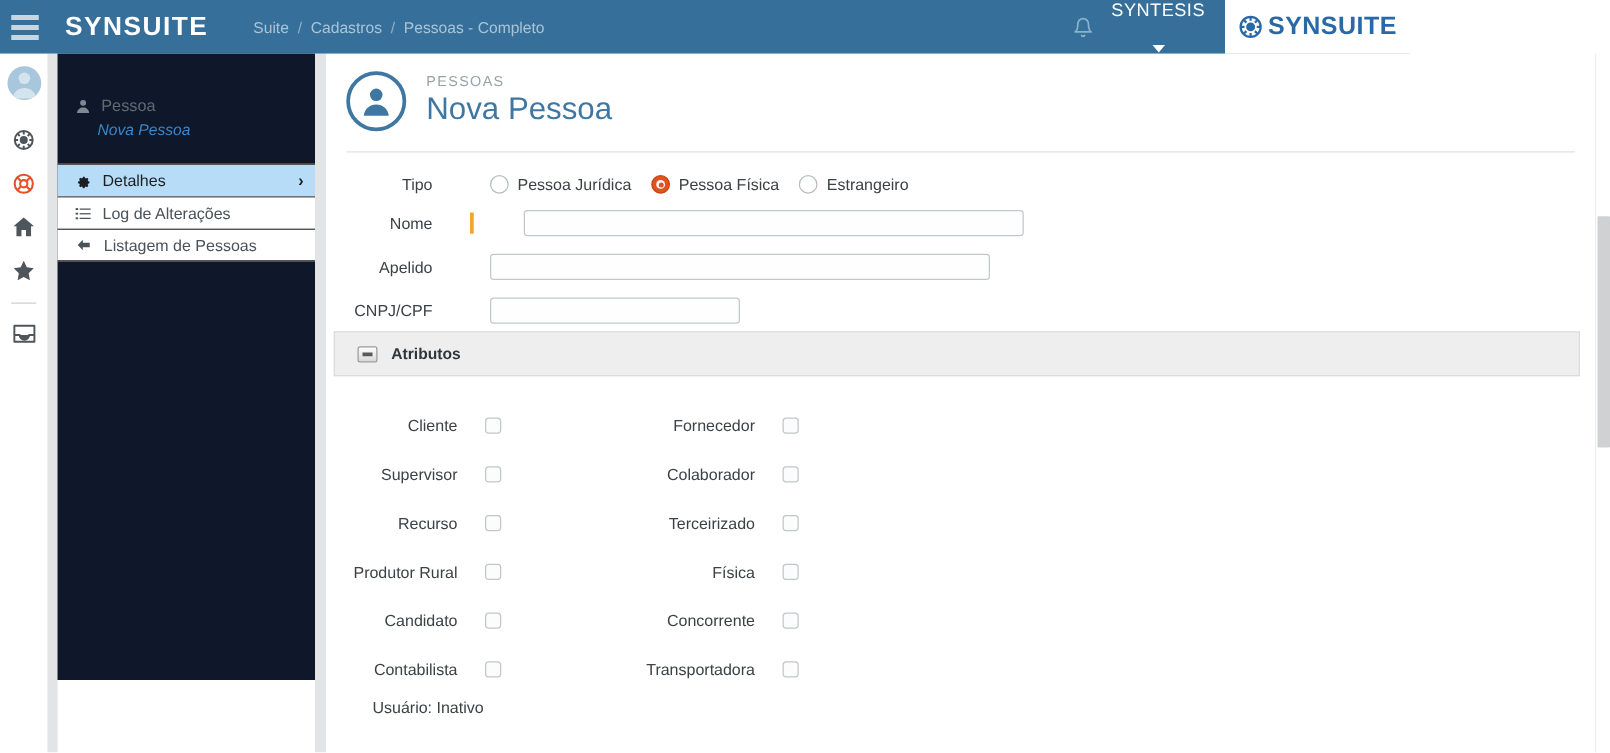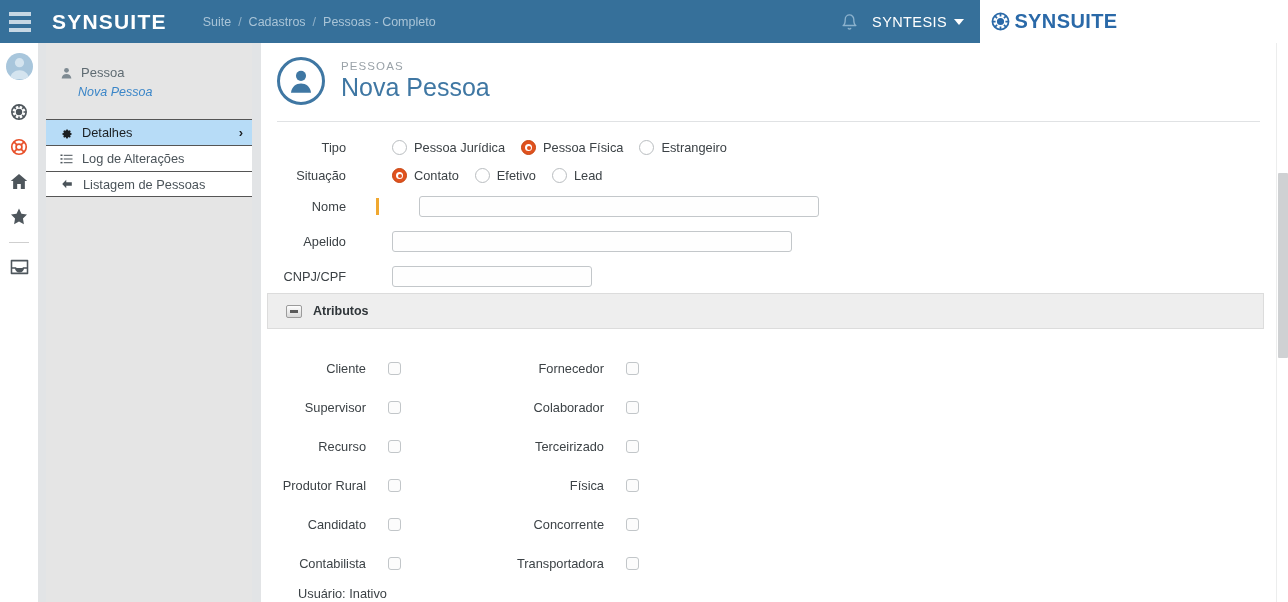--- a/index.html
+++ b/index.html
@@ -35,22 +35,23 @@
   .breadcrumb .sep { color: #8fb0c8; }
   .topbar-right {
     margin-left: auto; display: flex; align-items: center; height: 43px;
   }
   .bell {
     width: 30px; height: 43px; display: flex; align-items: center;
     justify-content: center; cursor: pointer; margin-right: 8px;
   }
   .user-menu {
     color: #ffffff; font-size: 14.5px; letter-spacing: .4px;
-    display: flex; align-items: center; gap: 7px; cursor: pointer;
+    display: flex; align-items: center; gap: 19px; cursor: pointer;
     padding-right: 16px;
+    flex-direction: column;
   }
   .caret {
     width: 0; height: 0; border-left: 5px solid transparent;
     border-right: 5px solid transparent; border-top: 6px solid #ffffff;
   }
   .logo-panel {
     width: 148px; height: 43px; background: #ffffff;
     display: flex; align-items: center; justify-content: center; gap: 3px;
   }
   .logo-text {
@@ -79,22 +80,22 @@
     position: absolute; top: 43px; left: 38px; width: 8px; height: 559px;
     background: #e2e4e6;
   }
   .gutter-mid {
     position: absolute; top: 43px; left: 252px; width: 9px; height: 559px;
     background: #e2e4e6;
   }
 
   
   .navpanel {
-    position: absolute; top: 43px; left: 46px; width: 206px; height: 559px;
-    background: #e5e5e5; padding: 22px 0 0 0;
+    position: absolute; top: 43px; left: 46px; width: 206px; height: 501px;
+    background: #0f172a; padding: 34px 0 0 0;
   }
   .nav-head {
     display: flex; align-items: center; gap: 8px; padding: 0 0 0 14px;
     color: #5f6b72; font-size: 13px; margin-bottom: 5px; cursor: pointer;
   }
   .nav-sub {
     color: #3b86c8; font-size: 12.5px; font-style: italic;
     padding-left: 32px; margin-bottom: 20px; cursor: pointer;
   }
   .nav-item {
@@ -383,39 +384,20 @@
               <span>Pessoa Física</span>
             </label>
             <label class="radio-opt">
               <span class="radio"></span>
               <span>Estrangeiro</span>
             </label>
           </div>
         </div>
       </div>
 
-      <div class="frow">
-        <div class="flabel">Situação</div>
-        <div class="fctl">
-          <div class="radio-group">
-            <label class="radio-opt">
-              <span class="radio on"></span>
-              <span>Contato</span>
-            </label>
-            <label class="radio-opt">
-              <span class="radio"></span>
-              <span>Efetivo</span>
-            </label>
-            <label class="radio-opt">
-              <span class="radio"></span>
-              <span>Lead</span>
-            </label>
-          </div>
-        </div>
-      </div>
 
       <div class="frow" style="margin-bottom:14px">
         <div class="flabel">Nome</div>
         <div class="req-bar"></div>
         <div class="fctl">
           <input class="txtin w400" type="text" value="" style="">
         </div>
       </div>
 
       <div class="frow" style="margin-bottom:14px">

